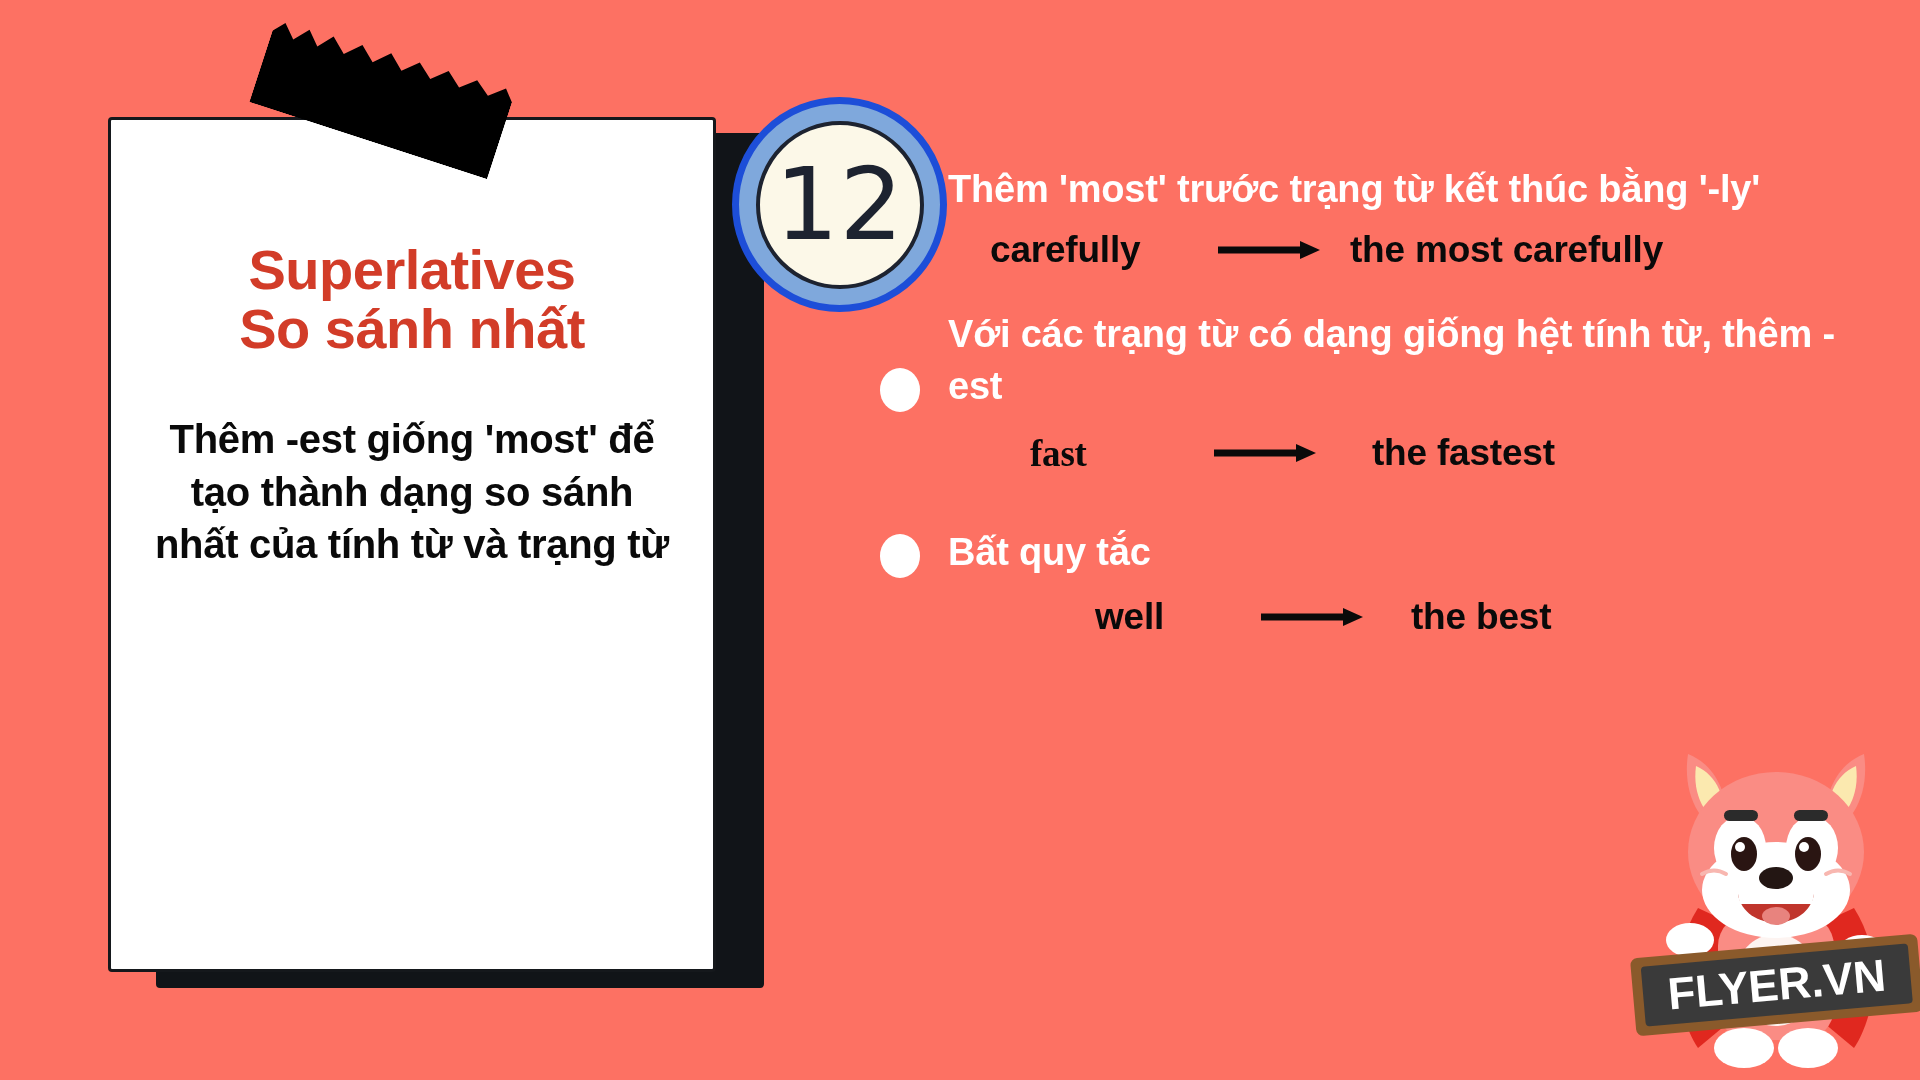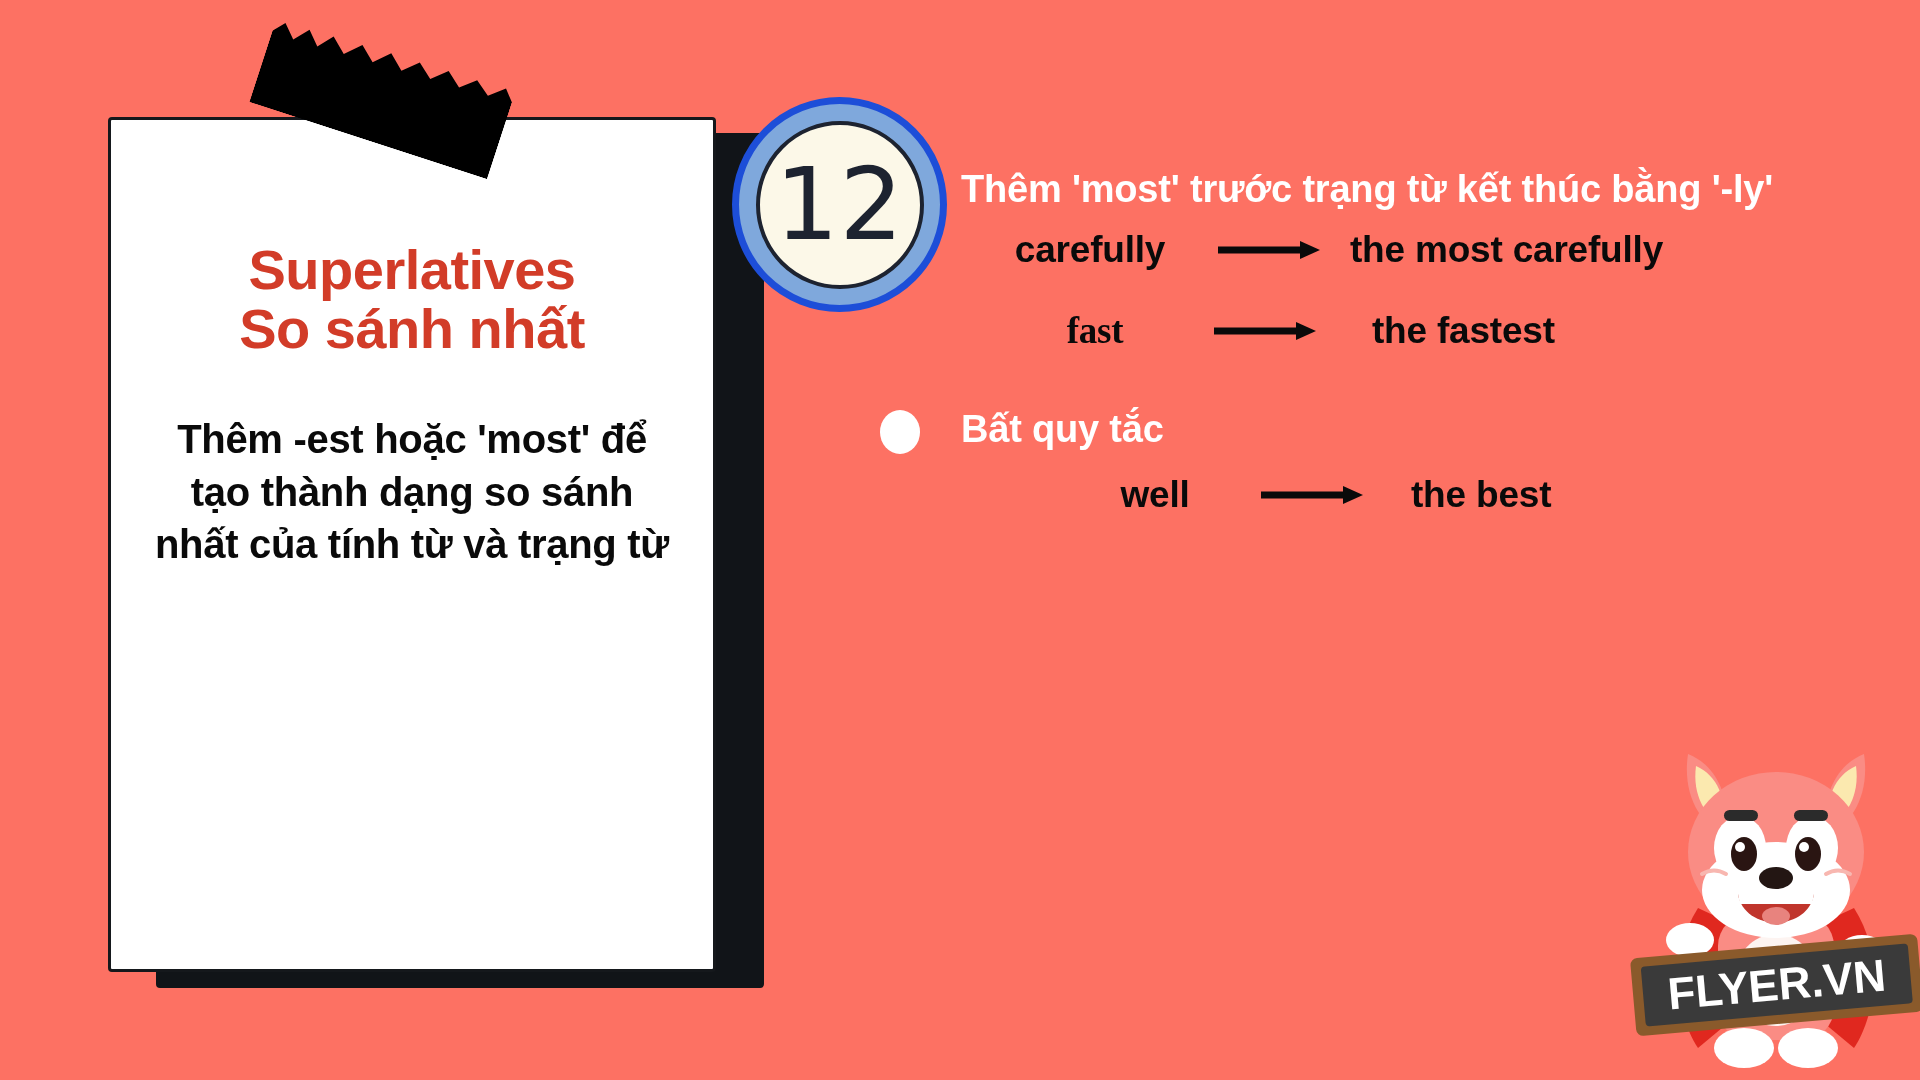--- a/index.html
+++ b/index.html
@@ -60,34 +60,34 @@
 
   
   .right{position:absolute;left:880px;top:52px;width:1010px;}
   .head-title{
     color:#0a0a0a;font-weight:900;font-size:50px;letter-spacing:-0.6px;
     white-space:nowrap;margin:0;
   }
 
   .blocks{margin-top:112px;}
   .block{margin-bottom:8px;}
-  .brow{display:flex;align-items:flex-start;gap:41px;}
+  .brow{display:flex;align-items:flex-end;gap:28px;}
   .dot{
     flex:0 0 auto;width:40px;height:44px;border-radius:50%;
     background:#FFFFFF;margin-top:6px;
   }
   .btext{
     color:#FFFFFF;font-weight:900;font-size:38px;line-height:1.35;
     letter-spacing:-0.2px;max-width:935px;
   }
   .example{
     display:flex;align-items:center;color:#0a0a0a;
     font-weight:900;font-size:37px;letter-spacing:-0.2px;
   }
-  .ex-from{text-align:center;}
+  .ex-from{text-align:left;}
   .arrow{flex:0 0 auto;display:flex;align-items:center;}
   .arrow svg{display:block;}
 
   
   .ex1{margin:14px 0 0 110px;}
   .ex1 .ex-from{width:200px;}
   .ex1 .arrow{margin:0 26px;}
   .ex2{margin:20px 0 0 150px;}
   .ex2 .ex-from{width:130px;font-family:Liberation Serif, serif;}
   .ex2 .arrow{margin:0 52px;}
@@ -106,21 +106,21 @@
 
 <div id="stage">
 
   <div class="card-wrap">
     <div class="card-shadow"></div>
     <div class="card">
       <h1 class="card-title">
         <span>Superlatives</span>
         <span class="l2">So sánh nhất</span>
       </h1>
-      <div class="card-body">Thêm -est hoặc 'most' để tạo thành dạng so sánh nhất của tính từ và trạng từ</div>
+      <div class="card-body">Thêm -est giống 'most' để tạo thành dạng so sánh nhất của tính từ và trạng từ</div>
     </div>
     <div class="tape"></div>
 
     <div class="badge">
       <div class="badge-inner">
         <span class="badge-num">12</span>
       </div>
     </div>
   </div>
 
@@ -139,20 +139,24 @@
             <svg width="108" height="26" viewBox="0 0 108 26">
                 <path d="M2 13 H88" stroke="#0a0a0a" stroke-width="7" stroke-linecap="butt" fill="none"></path>
                 <path d="M84 4 L104 13 L84 22 Z" fill="#0a0a0a"></path>
               </svg>
           </span>
           <span class="ex-to">the most carefully</span>
         </div>
       </div>
 
       <div class="block gap2">
+        <div class="brow">
+          <span class="dot"></span>
+          <div class="btext">Với các trạng từ có dạng giống hệt tính từ, thêm -est</div>
+        </div>
         <div class="example ex2">
           <span class="ex-from">fast</span>
           <span class="arrow">
             <svg width="108" height="26" viewBox="0 0 108 26">
                 <path d="M2 13 H88" stroke="#0a0a0a" stroke-width="7" stroke-linecap="butt" fill="none"></path>
                 <path d="M84 4 L104 13 L84 22 Z" fill="#0a0a0a"></path>
               </svg>
           </span>
           <span class="ex-to">the fastest</span>
         </div>

